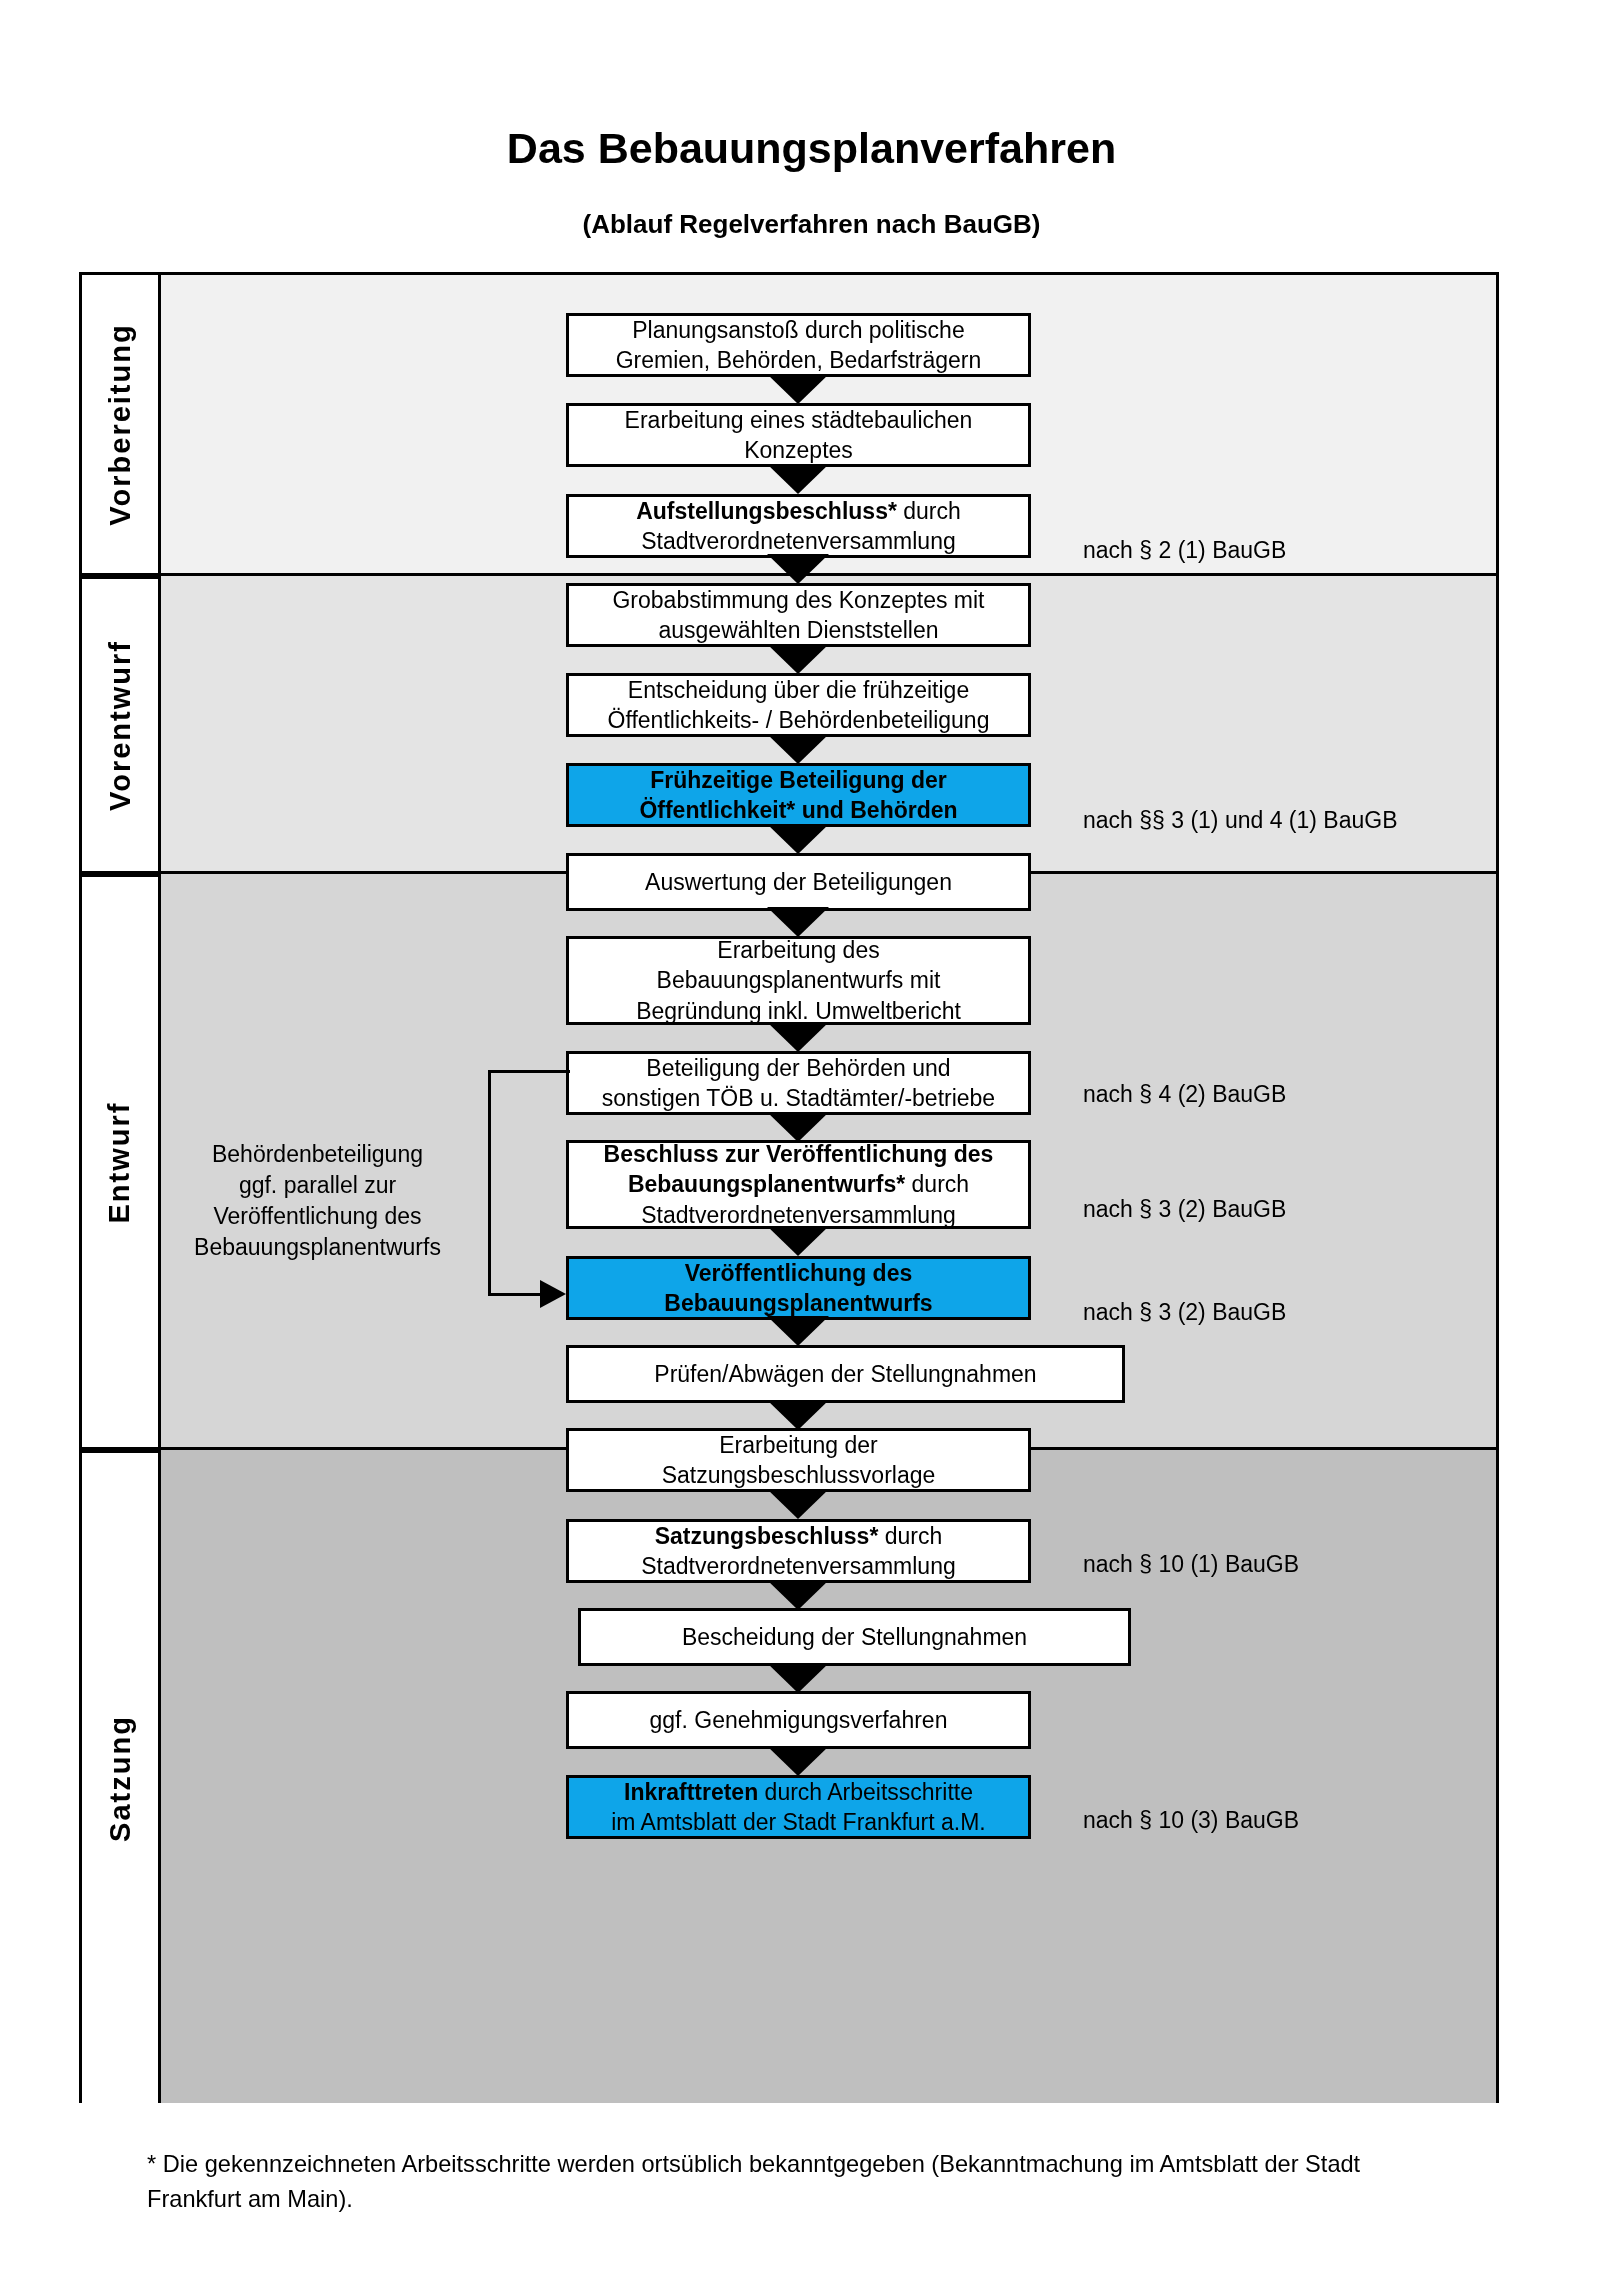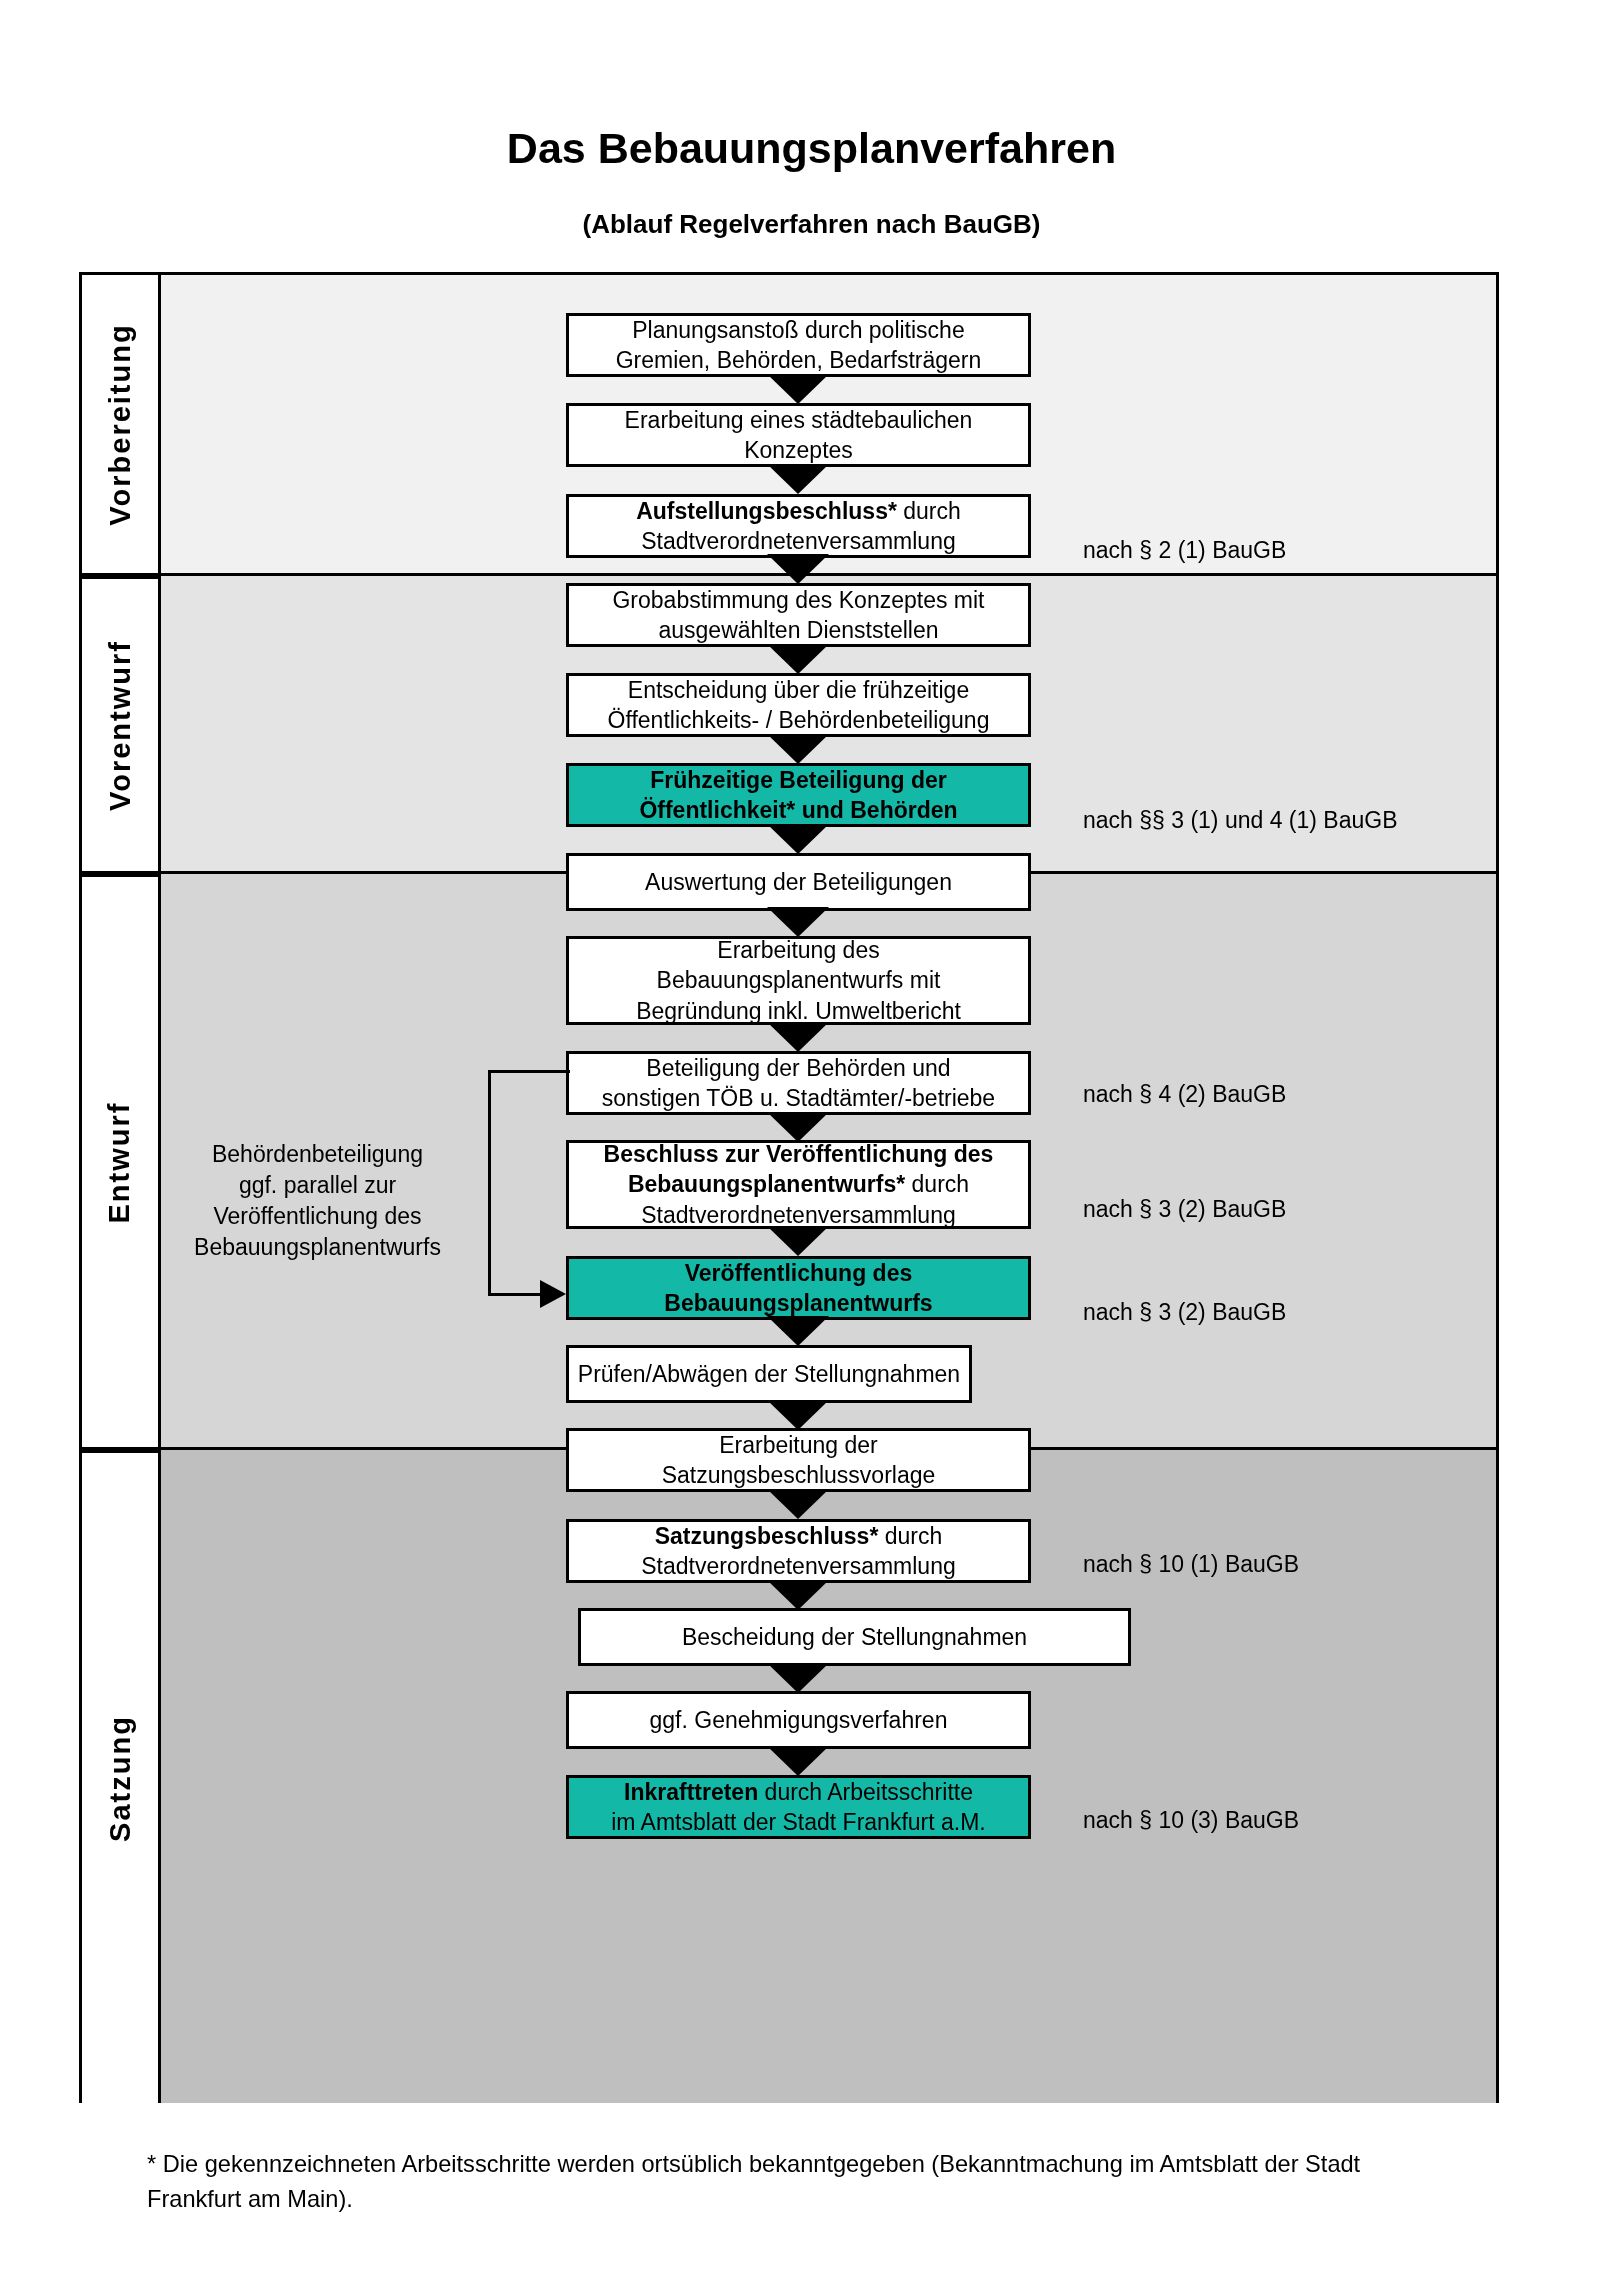--- a/index.html
+++ b/index.html
@@ -40,21 +40,21 @@
   .band + .band{border-top:3.3px solid #000;}
 
   
   .node{
     position:absolute;box-sizing:border-box;
     border:3.3px solid #000;background:#fff;
     display:flex;align-items:center;justify-content:center;
     text-align:center;font-size:23px;line-height:1.32;
     padding:2.6px 6.5px;
   }
-  .node.blue{background:#14b8a6;}
+  .node.blue{background:#0ea5e9;}
   .node .b{font-weight:bold;}
 
   
   .arrow{
     position:absolute;width:0;height:0;
     border-left:31px solid transparent;
     border-right:31px solid transparent;
     border-top:30px solid #000;
   }
 
@@ -203,21 +203,21 @@
   <div class="arrow" style="left:685px;top:951px;"></div>
 
   <div class="node blue" style="left:484px;top:981px;width:465px;height:64px;">
     <div>
       <div class="b">Veröffentlichung des</div>
       <div class="b">Bebauungsplanentwurfs</div>
     </div>
   </div>
   <div class="arrow" style="left:685px;top:1041px;"></div>
 
-  <div class="node" style="left:484px;top:1070px;width:406px;height:58px;">
+  <div class="node" style="left:484px;top:1070px;width:559px;height:58px;">
     <div>
       <div>Prüfen/Abwägen der Stellungnahmen</div>
     </div>
   </div>
   <div class="arrow" style="left:685px;top:1125px;"></div>
 
   <div class="node" style="left:484px;top:1153px;width:465px;height:64px;">
     <div>
       <div>Erarbeitung der</div>
       <div>Satzungsbeschlussvorlage</div>

